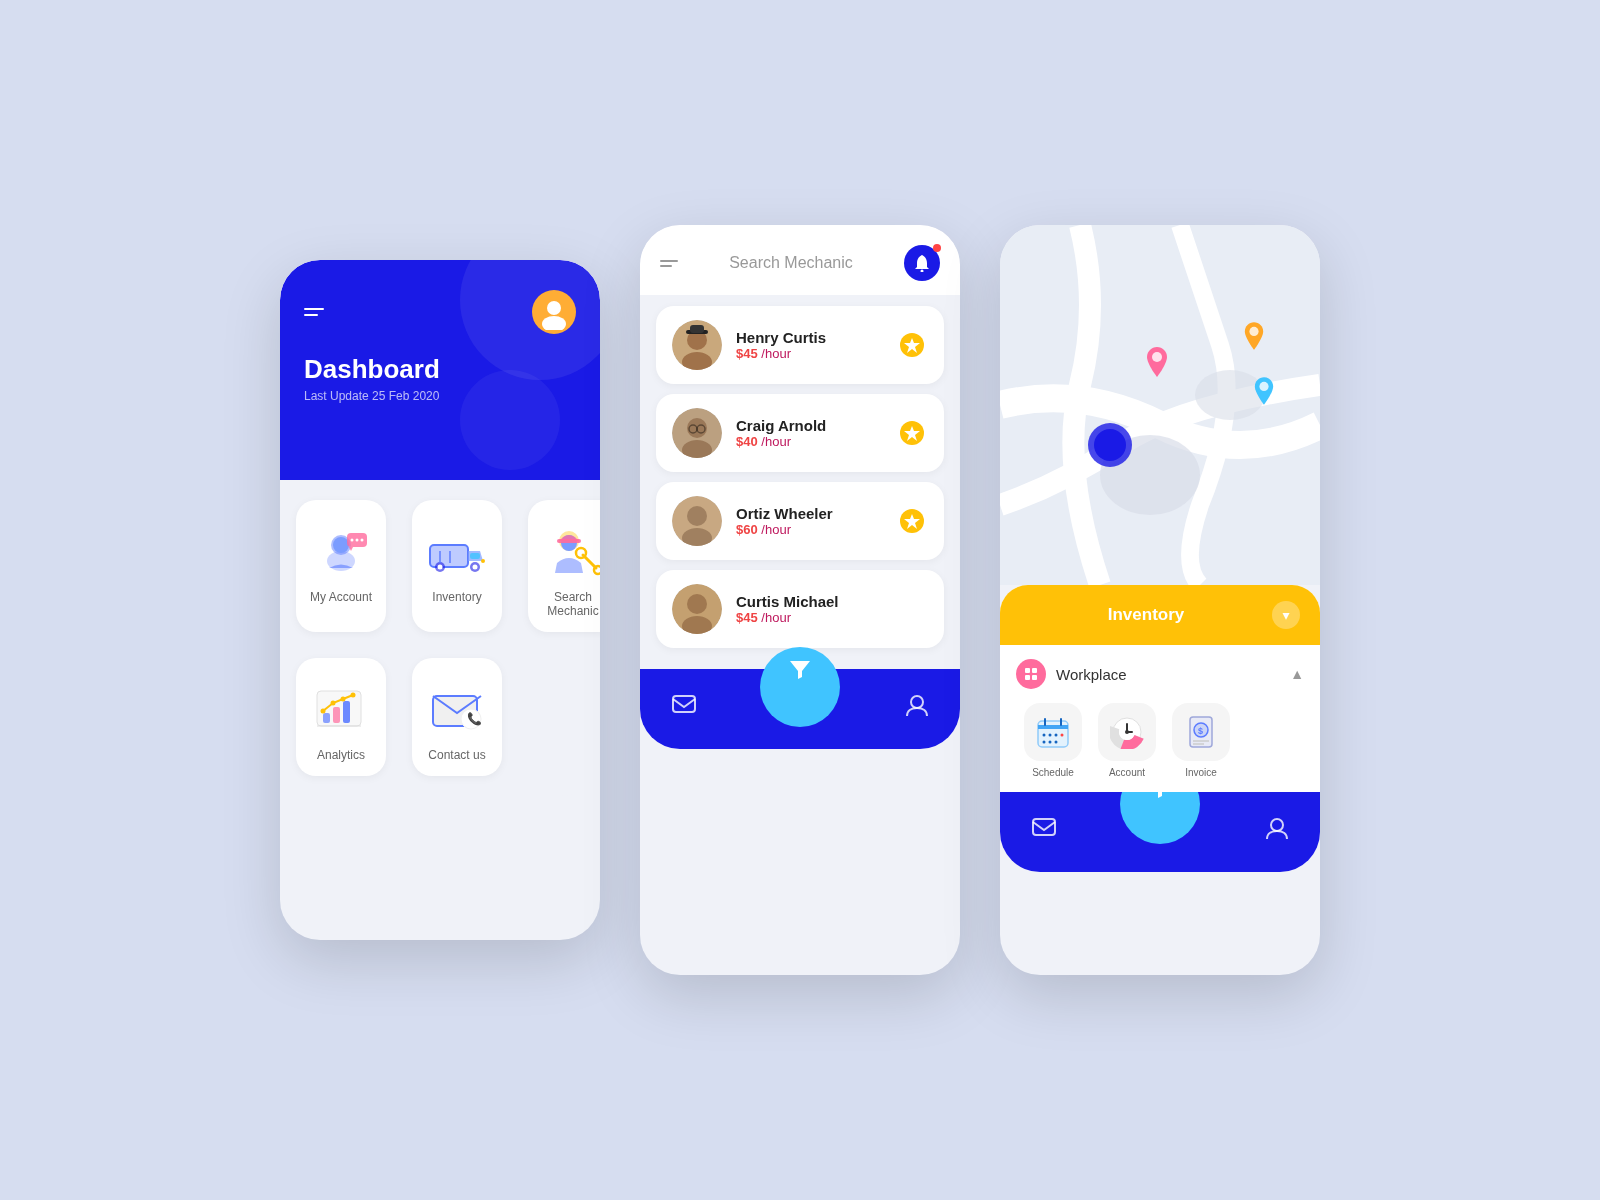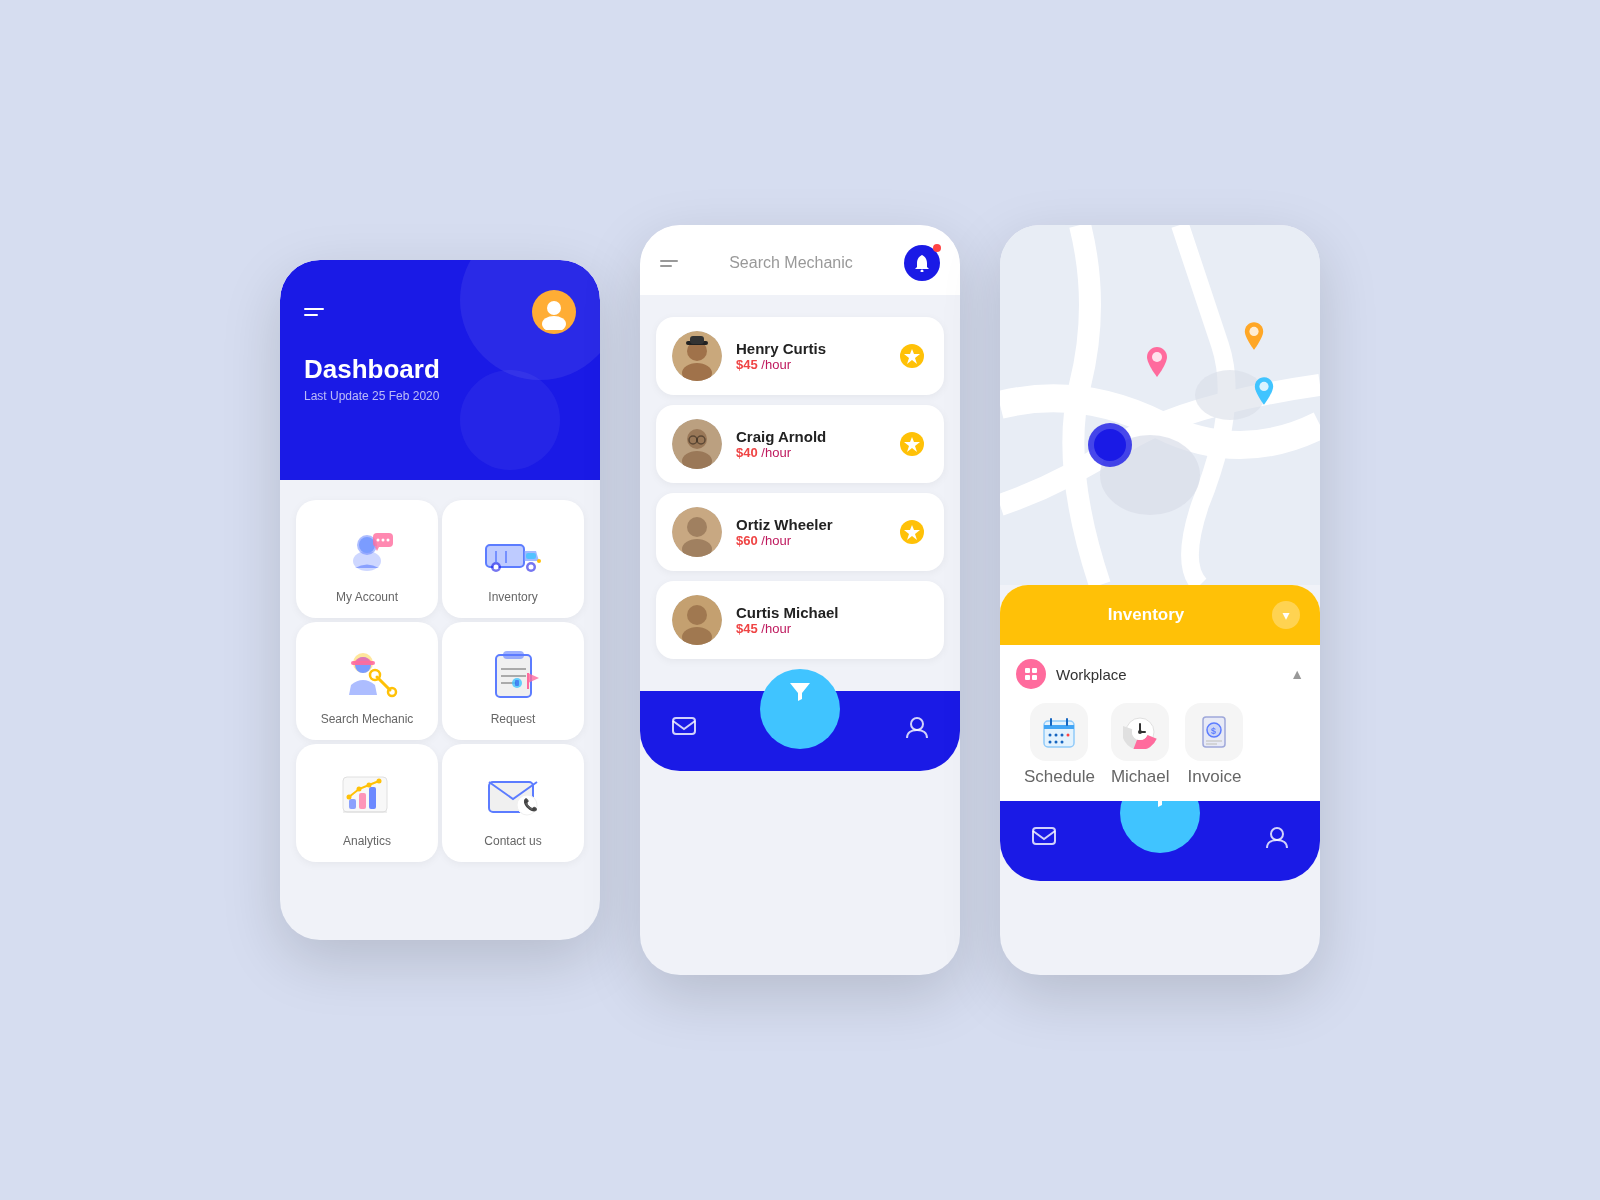--- a/index.html
+++ b/index.html
@@ -94,22 +94,22 @@
       bottom: 10px;
       right: 40px;
     }
     .phone1-body {
       background: #f0f2f8;
       padding: 20px 16px;
       border-radius: 0 0 40px 40px;
     }
     .grid-2x3 {
       display: grid;
-      grid-template-columns: 1fr 1fr;
-      gap: 4px;
+      grid-template-columns: 1fr 1fr 1fr 1fr;
+      gap: 26px;
     }
     .grid-item {
       background: white;
       border-radius: 20px;
       padding: 20px 10px 14px;
       display: flex;
       flex-direction: column;
       align-items: center;
       gap: 10px;
       box-shadow: 0 2px 8px rgba(0,0,0,0.05);
@@ -164,21 +164,21 @@
       background: #ff4444;
       border-radius: 50%;
       position: absolute;
       top: -1px;
       right: -1px;
     }
     .mechanic-list {
       display: flex;
       flex-direction: column;
       gap: 0;
-      padding: 22px 16px;
+      padding: 11px 16px;
       background: #f0f2f8;
       flex: 1;
     }
     .mechanic-card {
       background: white;
       border-radius: 18px;
       padding: 14px 16px;
       display: flex;
       align-items: center;
       gap: 14px;
@@ -361,21 +361,21 @@
       width: 58px;
       height: 58px;
       background: #f5f5f5;
       border-radius: 16px;
       display: flex;
       align-items: center;
       justify-content: center;
       font-size: 26px;
     }
     .wp-icon-label {
-      font-size: 17px;
+      font-size: 10px;
       color: #666;
     }
     .phone3-footer {
       background: #1a1ae6;
       height: 80px;
       border-radius: 0 0 40px 40px;
       display: flex;
       align-items: center;
       justify-content: space-around;
       position: relative;
@@ -775,21 +775,21 @@
 
               <circle cx="17" cy="17" r="13" fill="none" stroke="#e0e0e0" stroke-width="10" stroke-dasharray="40 42" stroke-dashoffset="-5"></circle>
               <circle cx="17" cy="17" r="13" fill="none" stroke="#ff6b9d" stroke-width="10" stroke-dasharray="20 62" stroke-dashoffset="-5"></circle>
               <circle cx="17" cy="17" r="8" fill="white"></circle>
 
               <line x1="17" y1="17" x2="17" y2="9" stroke="#333" stroke-width="2" stroke-linecap="round"></line>
               <line x1="17" y1="17" x2="22" y2="17" stroke="#333" stroke-width="2" stroke-linecap="round"></line>
               <circle cx="17" cy="17" r="2" fill="#333"></circle>
             </svg>
           </div>
-          <span class="wp-icon-label">Michael</span>
+          <span class="wp-icon-label">Account</span>
         </div>
 
         <div class="wp-icon-item">
           <div class="wp-icon-box">
             <svg width="34" height="34" viewBox="0 0 34 34">
               <rect x="6" y="2" width="22" height="30" rx="3" fill="#e8eaf6" stroke="#9fa8da" stroke-width="1.5"></rect>
 
               <circle cx="17" cy="15" r="7" fill="#5c7cff" opacity="0.2"></circle>
               <circle cx="17" cy="15" r="7" fill="none" stroke="#5c7cff" stroke-width="1.5"></circle>
               <text x="14" y="19" font-size="9" font-weight="bold" fill="#5c7cff">$</text>

